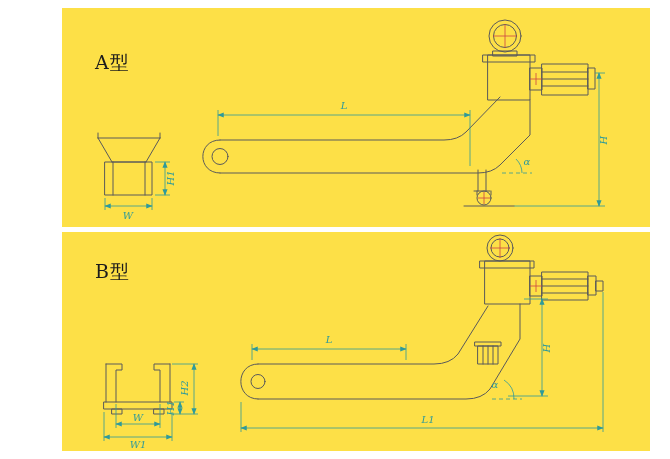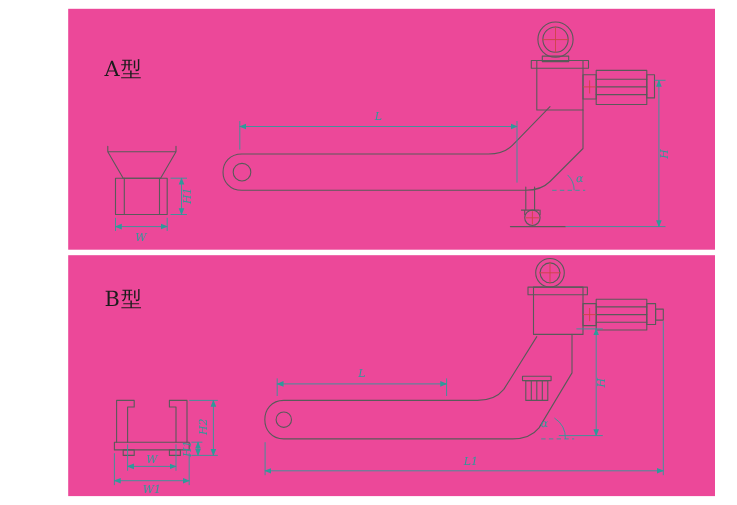--- a/index.html
+++ b/index.html
@@ -2,21 +2,21 @@
 <html><head>
 <meta charset="utf-8">
 <style>
   html,body{margin:0;padding:0;}
   body{
     width:670px;height:459px;position:relative;background:#ffffff;
     font-family:"DejaVu Serif", serif;overflow:hidden;
   }
   .panel{
     position:absolute;left:62px;width:588px;height:219px;
-    background:#ec4899;
+    background:#fde047;
   }
   .panel-a{top:8px;}
   .panel-b{top:232px;}
   .panel-title{
     position:absolute;left:33px;color:#1c1c1c;font-size:19px;
     letter-spacing:1px;font-family:"DejaVu Serif", serif;
   }
   .panel-a .panel-title{top:42px;}
   .panel-b .panel-title{top:27px;}
   svg.drawing{position:absolute;left:0;top:0;}

